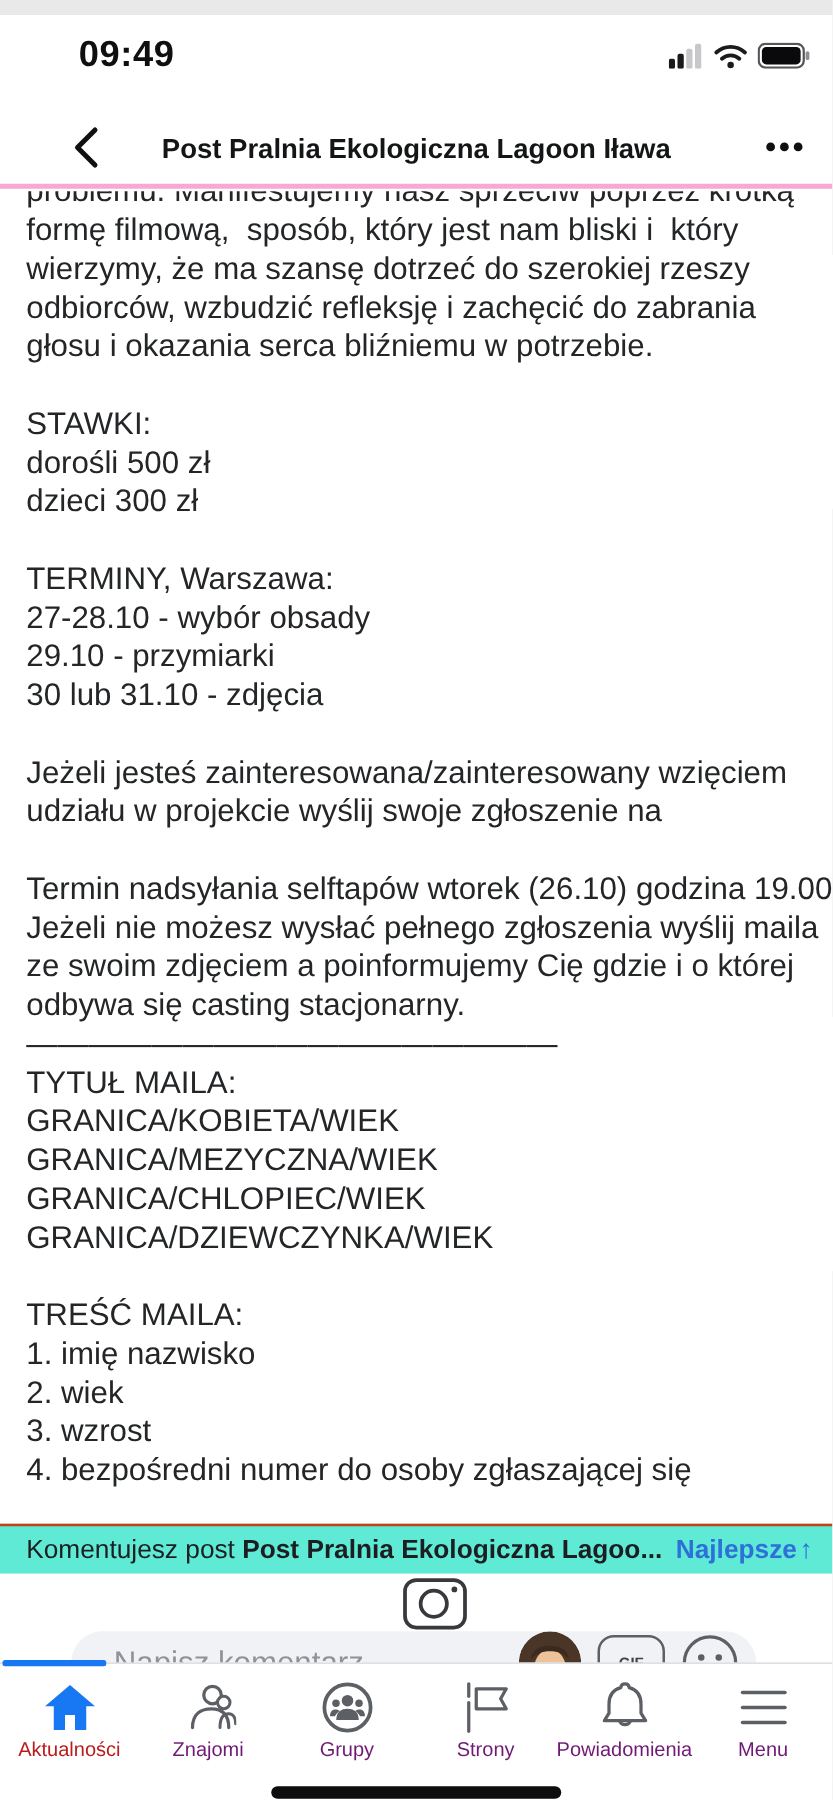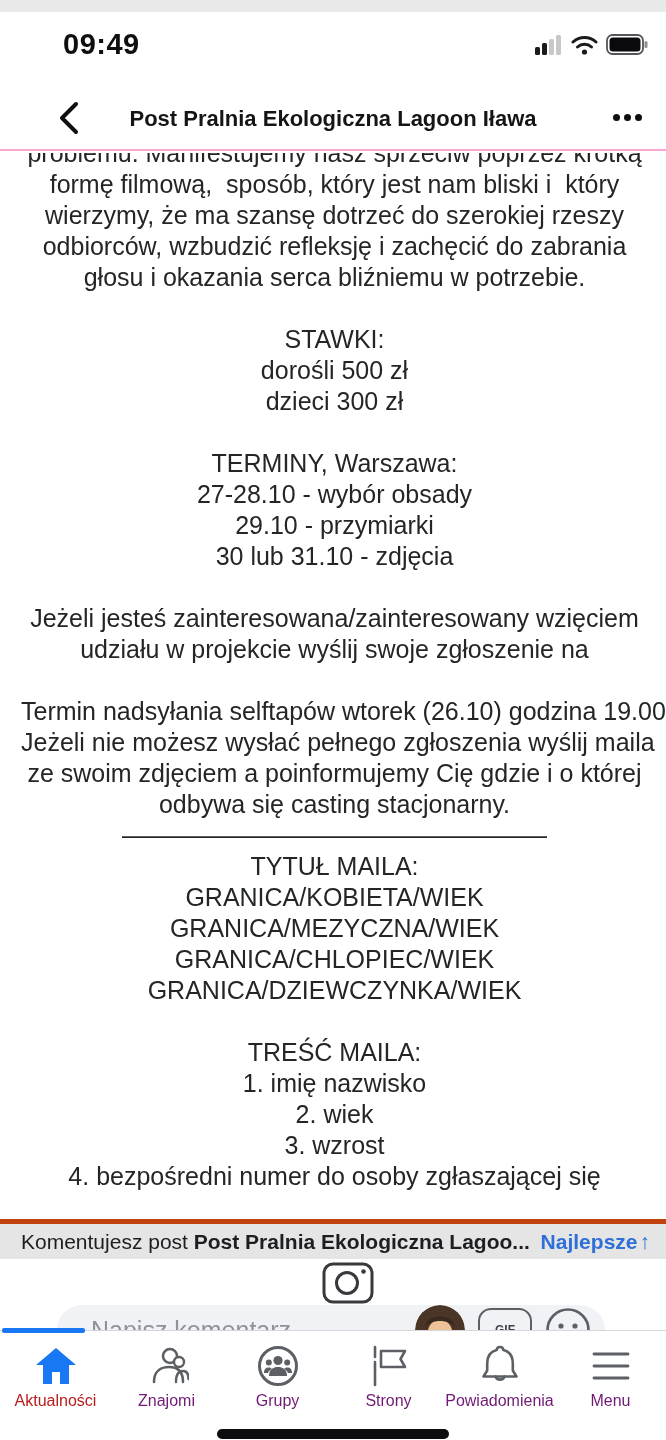--- a/index.html
+++ b/index.html
@@ -6,31 +6,31 @@
   *{box-sizing:border-box;}
   .phone{
     position:relative;width:666px;height:1440px;background:#ffffff;overflow:hidden;
     font-family:"Liberation Sans","DejaVu Sans",sans-serif;color:#1c1e21;margin:12px auto;
   }
   
   .status-bar{position:absolute;top:0;left:0;right:0;height:60px;background:#fff;}
   .status-time{position:absolute;left:63px;top:16px;font-size:29px;font-weight:700;letter-spacing:.5px;color:#0f0f10;}
   .status-icons{position:absolute;right:18px;top:22px;display:flex;align-items:center;gap:8px;}
   
-  .header{position:absolute;top:60px;left:0;right:0;height:79px;background:#fff;border-bottom:2px solid #f9a8d4;}
+  .header{position:absolute;top:60px;left:0;right:0;height:79px;background:#fff;border-bottom:4px solid #f9a8d4;}
   .back-btn{position:absolute;left:56px;top:28px;width:26px;height:36px;cursor:pointer;}
   .header-title{position:absolute;left:80px;right:80px;top:34px;text-align:center;font-size:22px;font-weight:600;color:#141516;white-space:nowrap;overflow:hidden;}
   .more-btn{position:absolute;right:24px;top:42px;display:flex;gap:4px;cursor:pointer;}
   .more-btn i{width:7px;height:7px;border-radius:50%;background:#0f0f10;display:block;}
   
   .post-area{position:absolute;top:141px;left:0;right:0;height:1066px;overflow:hidden;background:#fff;}
-  .post-lines{margin-top:-15px;padding:0 18px 0 21px;text-align:center;}
+  .post-lines{margin-top:-15px;padding:0 18px 0 21px;}
   .post-line{font-size:25px;line-height:31px;height:31px;white-space:pre;color:#232527;}
   
-  .ctx-bar{position:absolute;top:1207px;left:0;right:0;height:40px;border-top:5px solid #c2410c;background:#e5e5e5;
+  .ctx-bar{position:absolute;top:1207px;left:0;right:0;height:40px;border-top:2px solid #c2410c;background:#5eead4;
     display:flex;align-items:center;justify-content:space-between;padding:0 16px 0 21px;font-size:21px;}
   .ctx-left{white-space:nowrap;overflow:hidden;color:#1c1e21;}
   .ctx-left b{font-weight:700;}
   .ctx-sort{font-weight:600;white-space:nowrap;cursor:pointer;}
   .ctx-sort .arrow{font-weight:400;margin-left:2px;}
   
   .composer{position:absolute;top:1247px;left:0;right:0;height:64px;display:flex;align-items:center;background:#fff;flex-direction:column;}
   .camera-btn{margin-left:30px;width:52px;height:46px;flex:none;cursor:pointer;}
   .pill{flex:1;margin-left:16px;margin-right:20px;height:62px;border-radius:31px;background:#f1f2f5;display:flex;align-items:center;}
   .pill input{flex:1;min-width:0;border:none;background:transparent;outline:none;font-family:inherit;font-size:25px;color:#1c1e21;padding-left:34px;}

